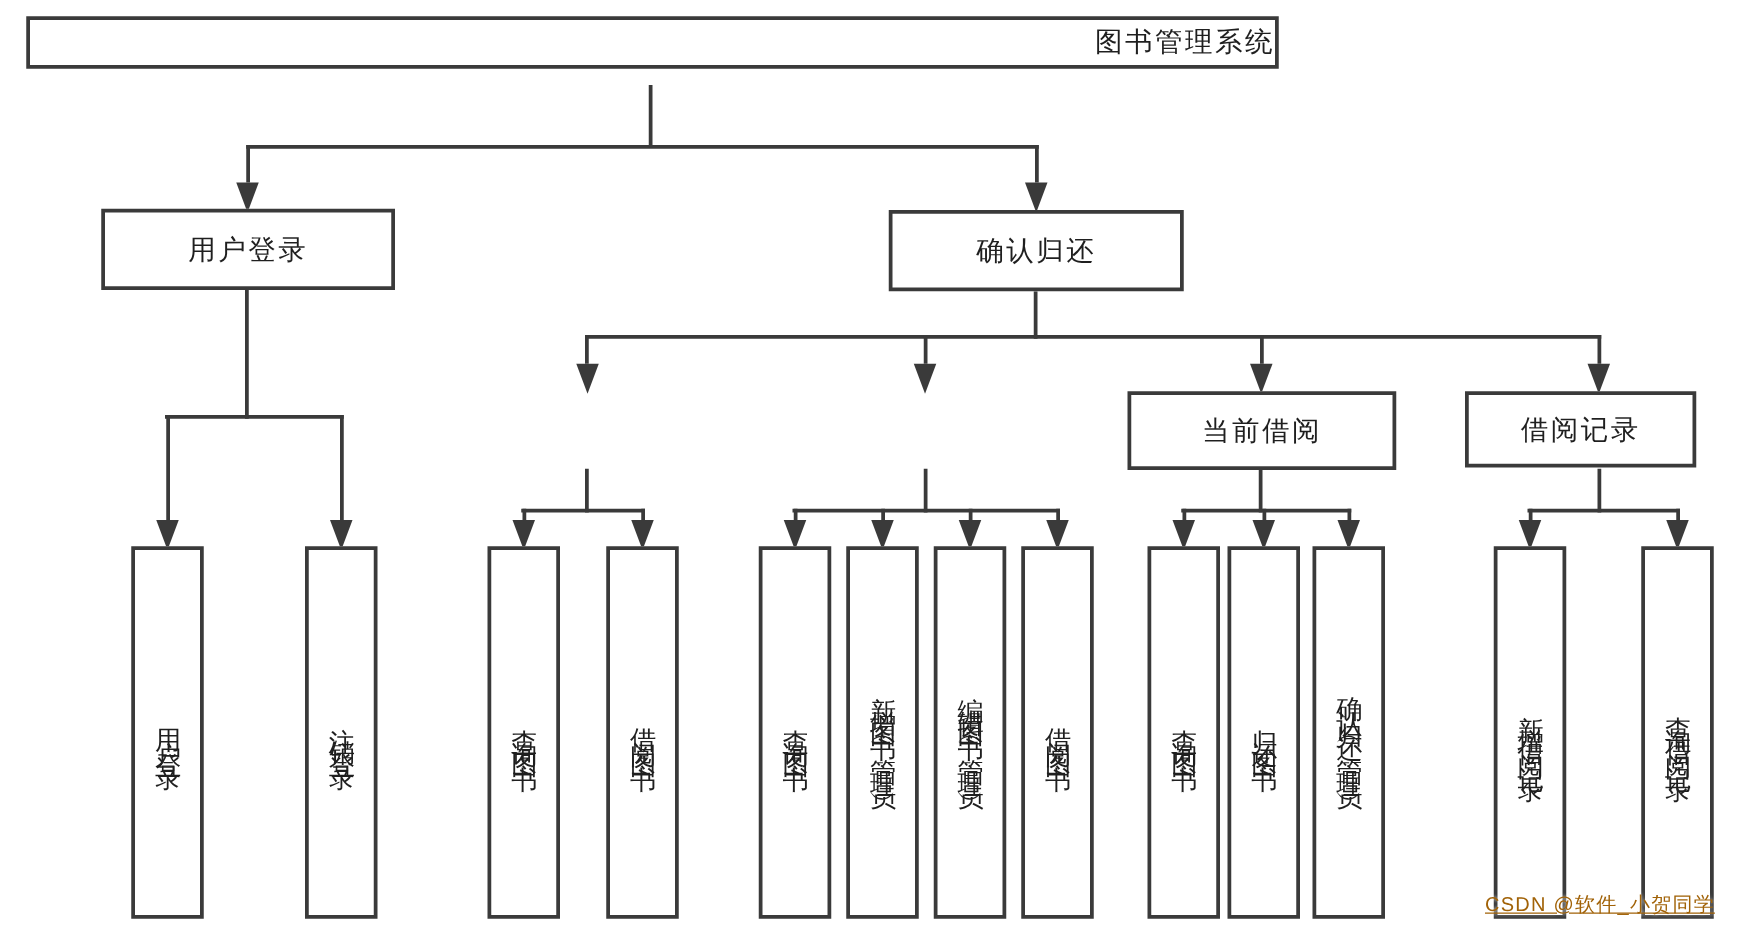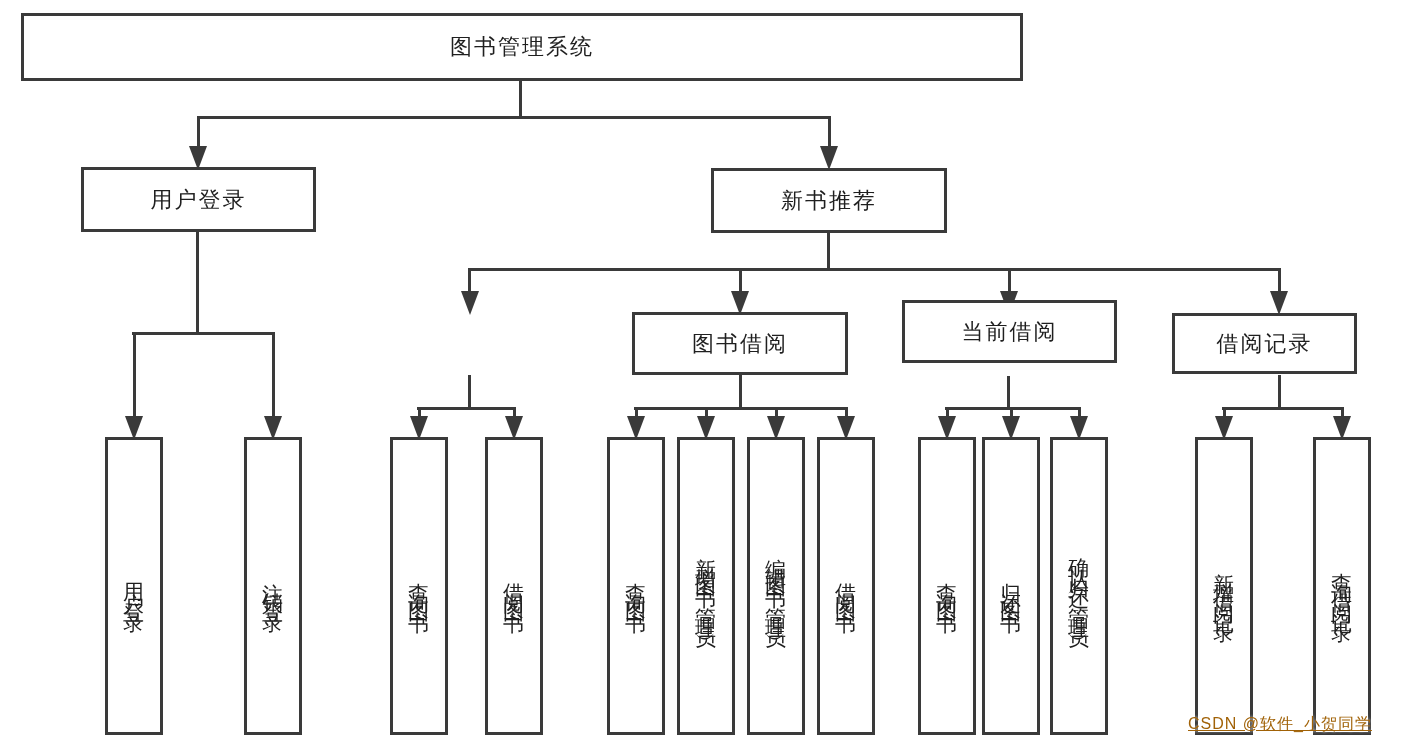--- a/index.html
+++ b/index.html
@@ -31,35 +31,32 @@
     position:absolute; left:1188px; top:714px; z-index:6;
     font-size:16px; color:#a16207; letter-spacing:1px;
     text-shadow:0 0 3px #ffffff; white-space:nowrap;text-decoration:underline;
   }
 </style>
 </head>
 <body>
 
 <div class="canvas">
 
-  <div class="node" style="left:21px; top:13px; width:1002px; height:68px;">
+  <div class="node" style="left:21px; top:13px; width:1002px; height:42px;justify-content:flex-end;">
     <span>图书管理系统</span>
   </div>
 
   <div class="node" style="left:81px; top:167px; width:235px; height:65px;">
     <span>用户登录</span>
   </div>
   <div class="node" style="left:711px; top:168px; width:236px; height:65px;">
-    <span>新书推荐</span>
+    <span>确认归还</span>
   </div>
 
-  <div class="node" style="left:632px; top:312px; width:216px; height:63px;">
-    <span>图书借阅</span>
-  </div>
-  <div class="node" style="left:902px; top:300px; width:215px; height:63px;">
+  <div class="node" style="left:902px; top:313px; width:215px; height:63px;">
     <span>当前借阅</span>
   </div>
   <div class="node" style="left:1172px; top:313px; width:185px; height:61px;">
     <span>借阅记录</span>
   </div>
 
   <div class="node leaf" style="left:105px;">
     <span class="v">用户登录</span>
   </div>
   <div class="node leaf" style="left:244px;">

